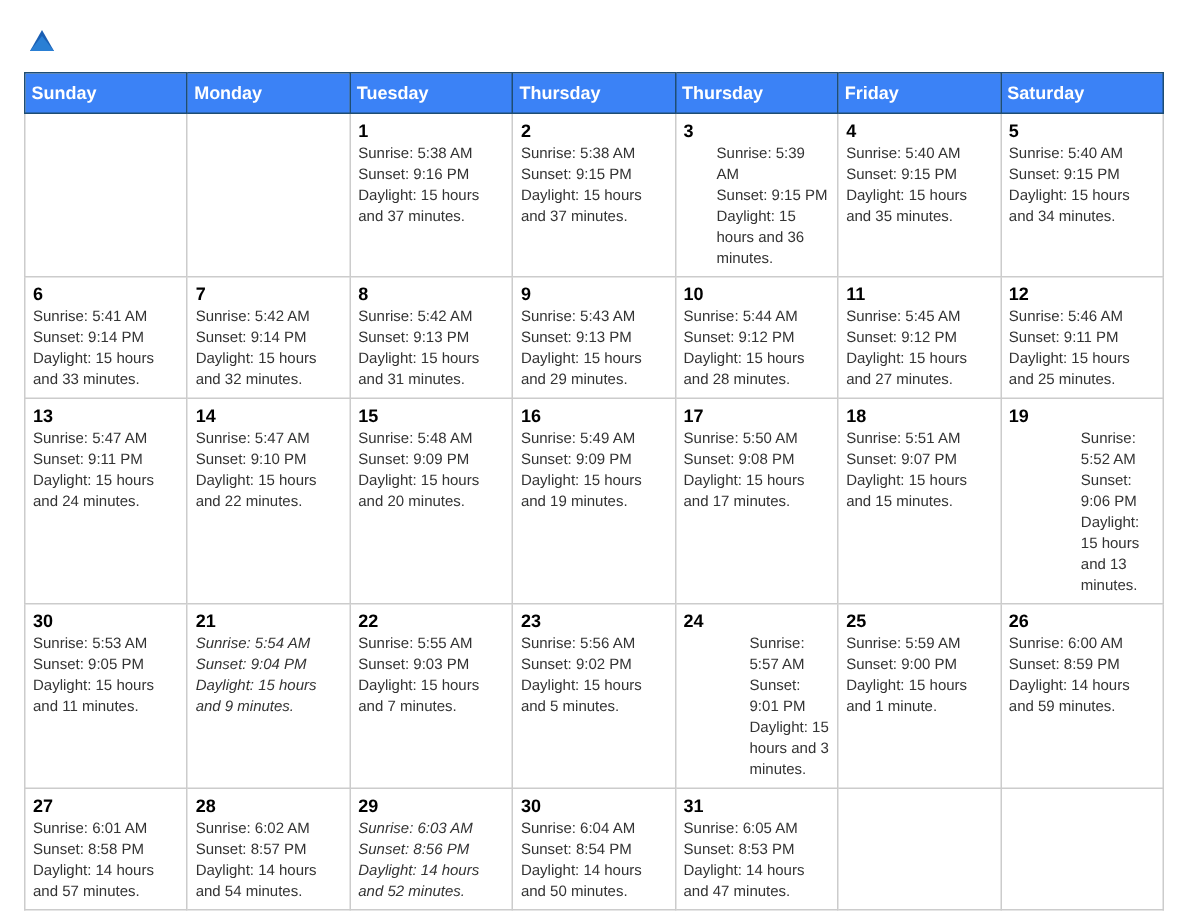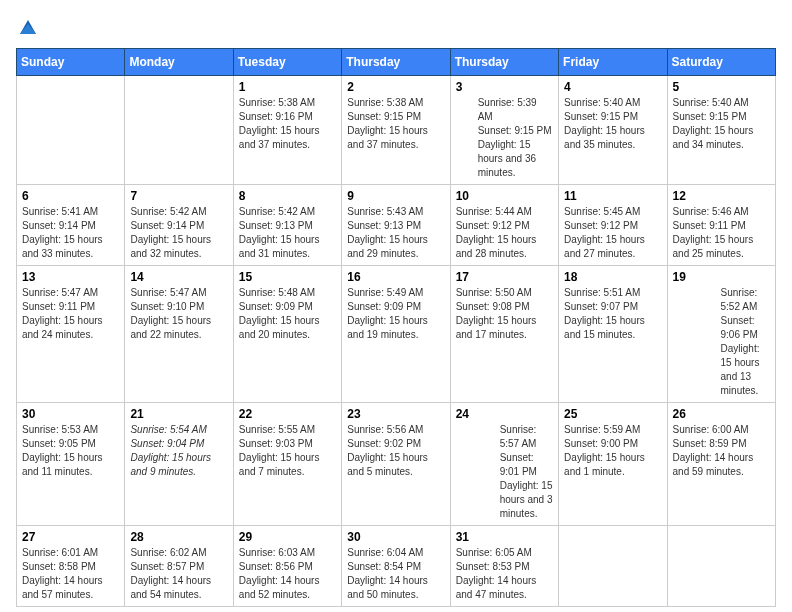--- a/index.html
+++ b/index.html
@@ -295,21 +295,21 @@
 Daylight: 14 hours and 57 minutes.</div>
         </td>
         <td>
           <div class="day-number">28</div>
           <div class="day-info" style="white-space: pre-line;">Sunrise: 6:02 AM
 Sunset: 8:57 PM
 Daylight: 14 hours and 54 minutes.</div>
         </td>
         <td>
           <div class="day-number">29</div>
-          <div class="day-info" style="white-space: pre-line;">Sunrise: 6:03 AM
+          <div class="day-info" style="white-space: pre-line; font-style: italic;">Sunrise: 6:03 AM
 Sunset: 8:56 PM
 Daylight: 14 hours and 52 minutes.</div>
         </td>
         <td>
           <div class="day-number">30</div>
           <div class="day-info" style="white-space: pre-line;">Sunrise: 6:04 AM
 Sunset: 8:54 PM
 Daylight: 14 hours and 50 minutes.</div>
         </td>
         <td>

